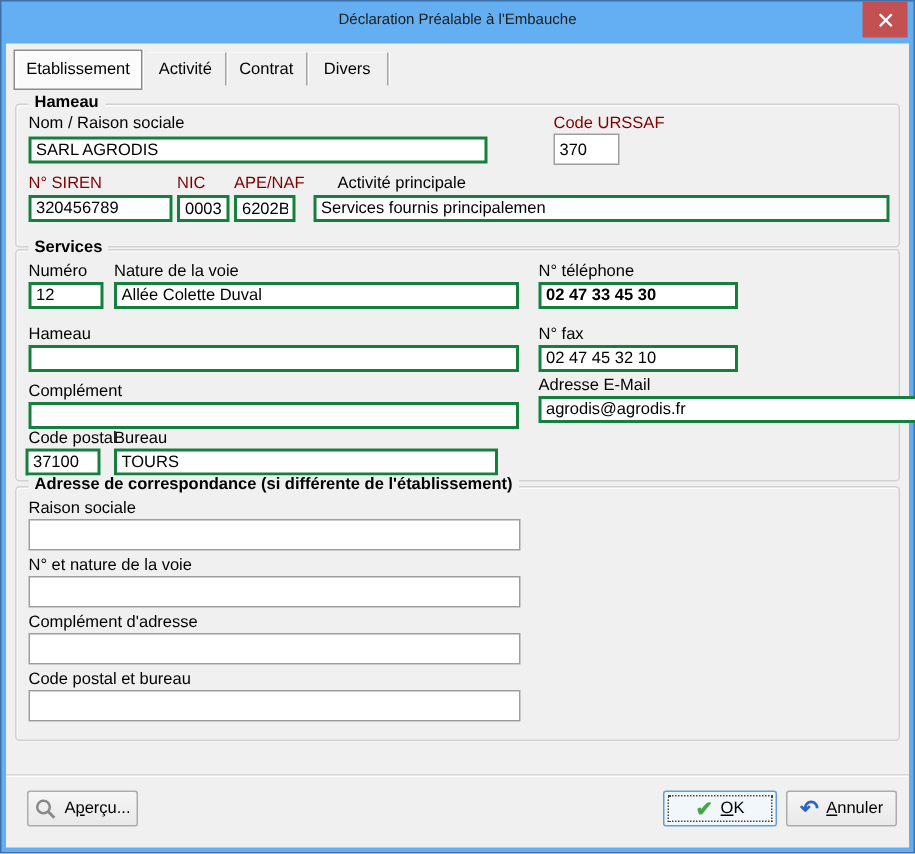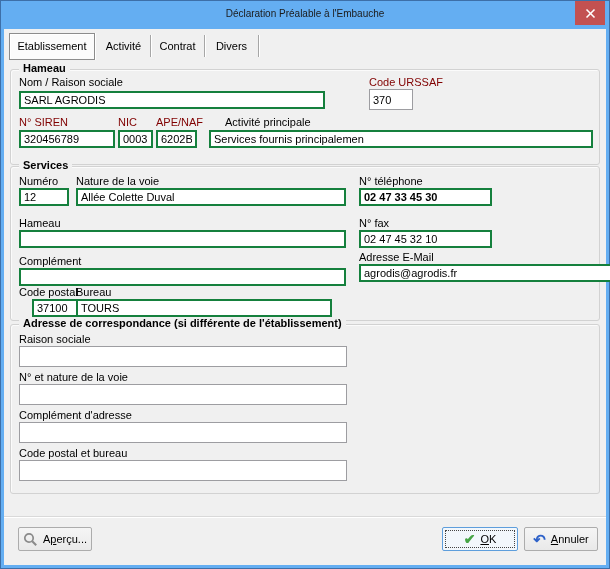--- a/index.html
+++ b/index.html
@@ -133,21 +133,21 @@
       <span class="lbl" style="left:8px; top:50px;">Hameau</span>
       <span class="lbl" style="left:348px; top:50px;">N° fax</span>
       <input class="field" style="left: 8px; top: 63px; width: 327px;" value="">
       <input class="field" style="left: 348px; top: 63px; width: 133px;" value="02 47 45 32 10">
       <span class="lbl" style="left:8px; top:88px;">Complément</span>
       <span class="lbl" style="left:348px; top:84px;">Adresse E-Mail</span>
       <input class="field" style="left: 8px; top: 101px; width: 327px;" value="">
       <input class="field" style="left: 348px; top: 97px; width: 255px;" value="agrodis@agrodis.fr">
       <span class="lbl" style="left:8px; top:119px;">Code postal</span>
       <span class="lbl" style="left:65px; top:119px;">Bureau</span>
-      <input class="field" style="left: 21px; top: 132px; width: 50px;" value="37100">
+      <input class="field" style="left: 6px; top: 132px; width: 50px;" value="37100">
       <input class="field" style="left: 65px; top: 132px; width: 256px;" value="TOURS">
     </div>
 
     <div class="groupbox" style="left:6px; top:295px; width:588px; height:168px;">
       <span class="group-title">Adresse de correspondance (si différente de l'établissement)</span>
       <span class="lbl" style="left:8px; top:8px;">Raison sociale</span>
       <input class="field bordered" style="left: 8px; top: 21px; width: 328px;" value="">
       <span class="lbl" style="left:8px; top:46px;">N° et nature de la voie</span>
       <input class="field bordered" style="left: 8px; top: 59px; width: 328px;" value="">
       <span class="lbl" style="left:8px; top:84px;">Complément d'adresse</span>

